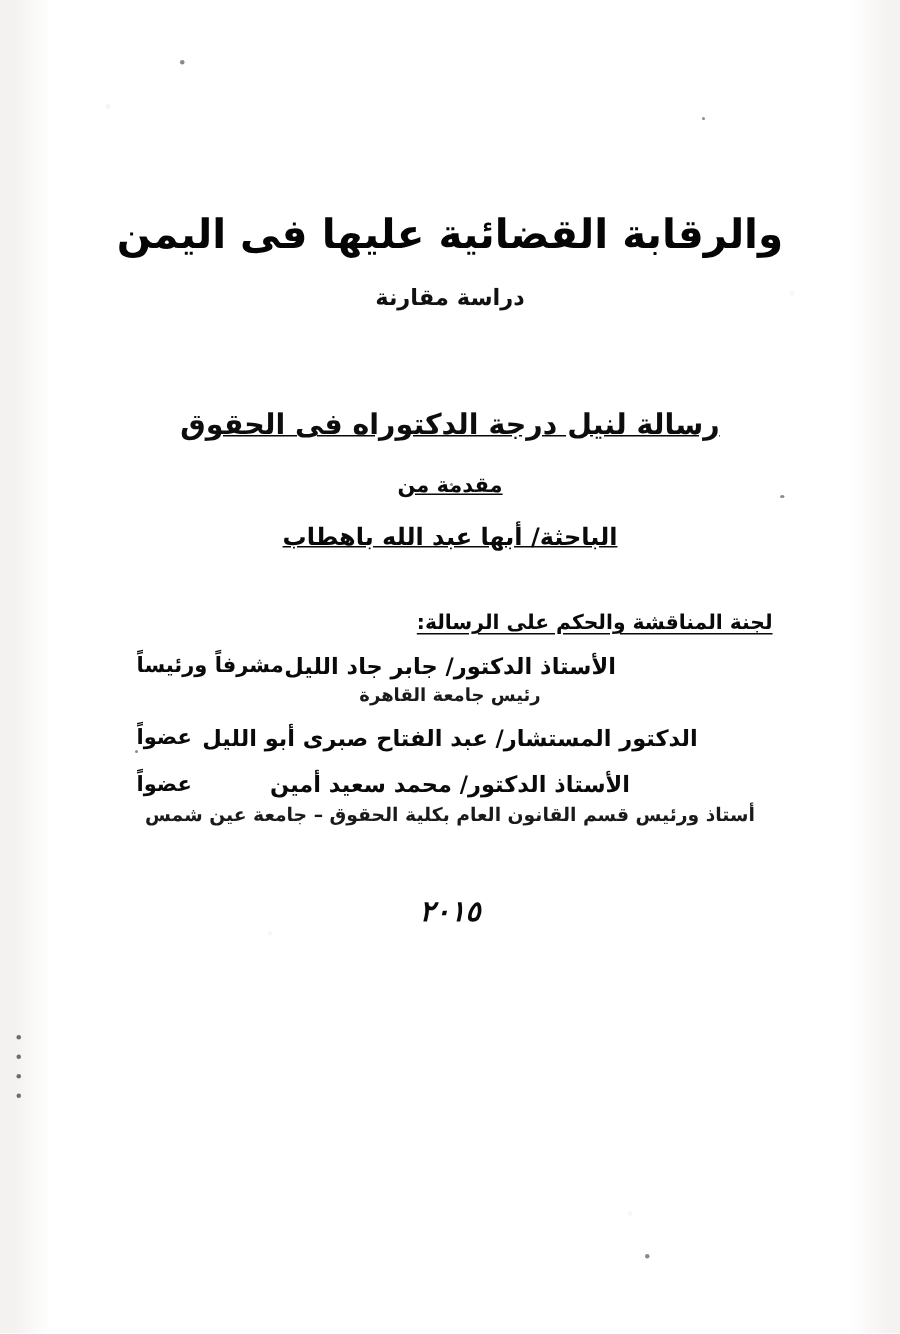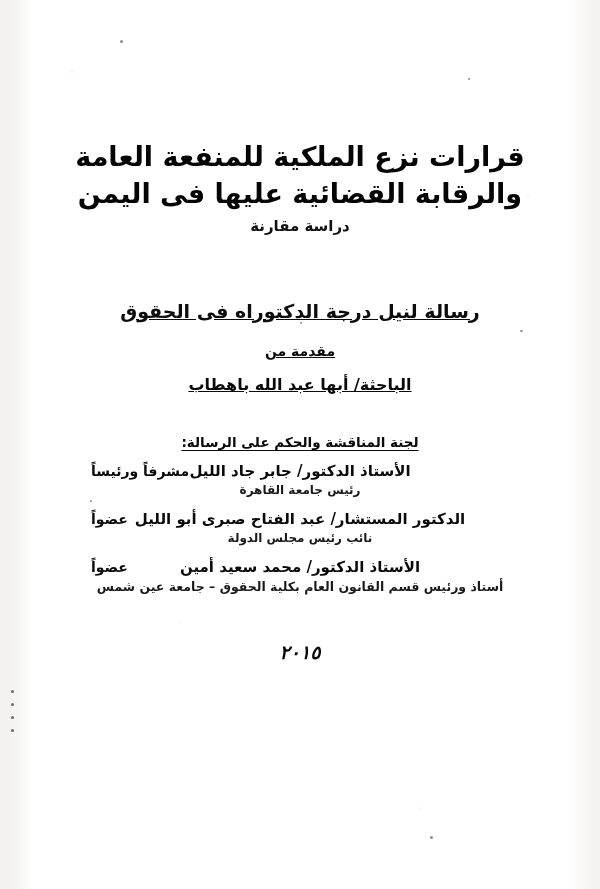--- a/index.html
+++ b/index.html
@@ -41,21 +41,21 @@
     text-align: center;
   }
   .title-line {
     font-weight: bold;
     font-size: 27px;
     line-height: 1.38;
     letter-spacing: -0.3px;
     color: #050505;
   }
   .subtitle {
-    margin-top: 4px;
+    margin-top: 14px;
     font-size: 15px;
     font-weight: bold;
     color: #111;
   }
   .degree-block {
     margin-top: 62px;
     width: 100%;
     text-align: center;
     text-decoration: underline;
   }
@@ -74,21 +74,21 @@
     margin-top: 16px;
     font-size: 16px;
     font-weight: bold;
     letter-spacing: .2px;
   }
   .committee {
     margin-top: 40px;
     width: 430px;
   }
   .committee-heading {
-    text-align: center;
+    text-align: right;
     font-size: 13.5px;
     font-weight: bold;
     text-decoration: underline;
     text-underline-offset: 3px;
     margin-bottom: 12px;
   }
   .member {
     margin-bottom: 13px;
     position: relative;
   }
@@ -160,21 +160,20 @@
   <div class="speckle" style="left:430px; top:836px; width:3px; height:3px;"></div>
 
   <div class="edge-marks">
     <i></i>
       <i></i>
       <i></i>
       <i></i>
   </div>
 
   <div class="title-block">
-    <div class="title-line">قرارات نزع الملكية للمنفعة العامة</div>
     <div class="title-line">والرقابة القضائية عليها فى اليمن</div>
     <div class="subtitle">دراسة مقارنة</div>
   </div>
 
   <div class="degree-block">
     <div class="degree-line">رسالة لنيل درجة الدكتوراه فى الحقوق</div>
     <div class="presented-by">مقدمة من</div>
     <div class="researcher">الباحثة/ أبها عبد الله باهطاب</div>
   </div>
 
@@ -187,21 +186,20 @@
         <div class="member-name">الأستاذ الدكتور/ جابر جاد الليل</div>
       </div>
       <div class="member-affil">رئيس جامعة القاهرة</div>
     </div>
 
     <div class="member">
       <div class="member-role">عضواً</div>
       <div class="member-row">
         <div class="member-name">الدكتور المستشار/ عبد الفتاح صبرى أبو الليل</div>
       </div>
-      <div class="member-affil">نائب رئيس مجلس الدولة</div>
     </div>
 
     <div class="member">
       <div class="member-role">عضواً</div>
       <div class="member-row">
         <div class="member-name">الأستاذ الدكتور/ محمد سعيد أمين</div>
       </div>
       <div class="member-affil wide">أستاذ ورئيس قسم القانون العام بكلية الحقوق – جامعة عين شمس</div>
     </div>
   </div>

